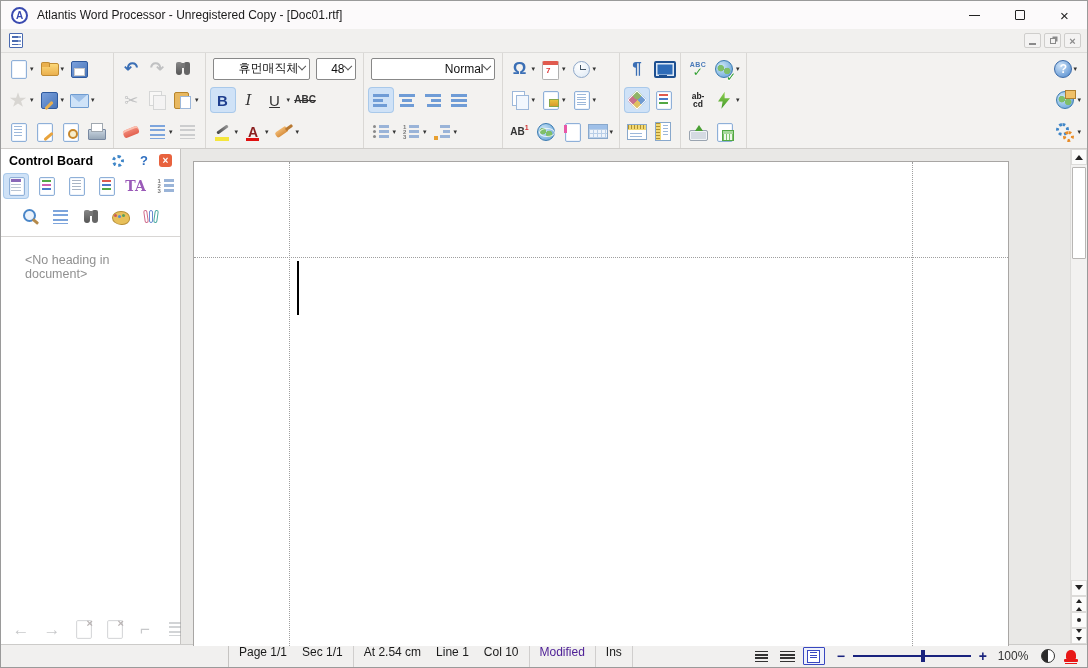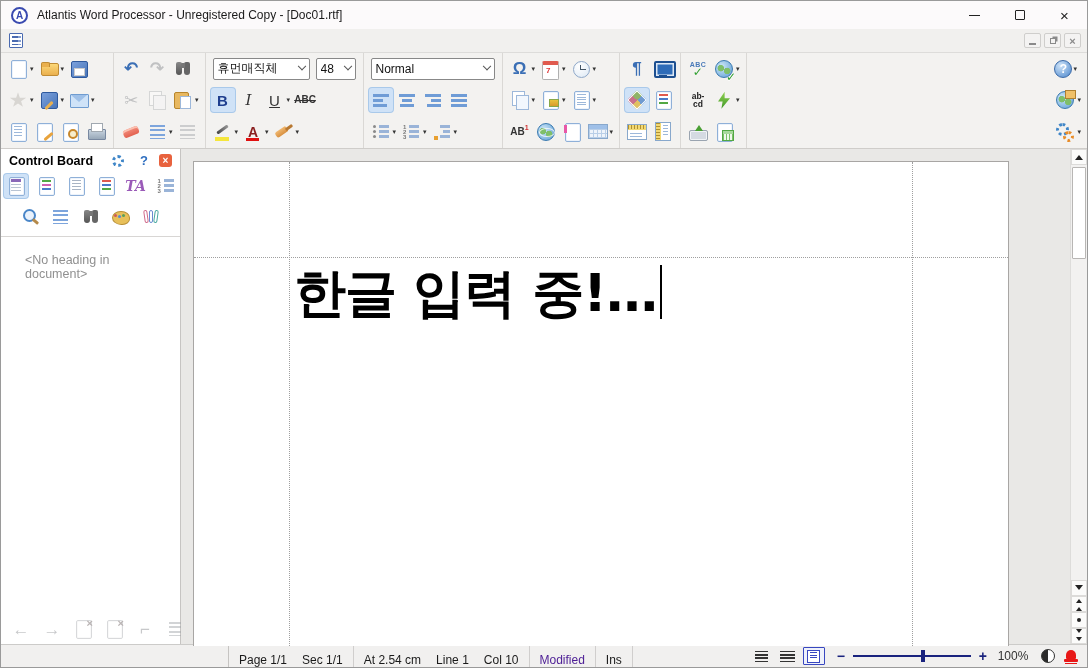--- a/index.html
+++ b/index.html
@@ -31,42 +31,42 @@
 
   
   .toolbar { height:96px; background:#f3f2f0; border-bottom:1px solid #cfcdca; display:flex; flex:0 0 auto; }
   .tb-group { border-right:1px solid #dad8d5; padding:0 3px; }
   .tb-group-right { margin-left:auto; border-right:none; }
   .tb-row { display:flex; align-items:center; height:31.5px; gap:2px; padding:0 2px; }
   .tb-btn { display:inline-flex; align-items:center; padding:1px; border-radius:3px; }
   .tb-btn.active { background:#cfe2f7; box-shadow:0 0 0 1px #a9c9ea; }
   .tb-btn.disabled { opacity:.45; filter:grayscale(.9); }
   .dd { font-size:7px; color:#333; margin-left:1px; }
-  .combo { height:22px; background:#fff; border:1px solid #888; border-radius:2px; display:inline-flex; align-items:center; padding:0 4px; margin:0 2px; }
+  .combo { height:22px; background:#fff; border:1px solid #888; border-radius:2px; display:inline-flex; align-items:center; padding:0 4px; margin:0 2px;text-align:right; }
   .combo-v { font-size:12px; color:#111; flex:1; white-space:nowrap; overflow:hidden; }
   .chev { width:6px; height:6px; border-right:1.4px solid #555; border-bottom:1.4px solid #555; transform:rotate(45deg) translate(-2px,-2px); flex:0 0 auto; }
 
   
   .ic { width:22px; height:22px; display:inline-flex; align-items:center; justify-content:center; position:relative; font-size:13px; color:#3a6db4; line-height:1; }
   .ic sup { font-size:7px; color:#d03030; margin-top:-8px; font-weight:bold; }
   .l2 { display:block; }
   .g-big { font-size:17px; font-weight:bold; color:#6a8ab8; }
   .g-blue { color:#3b6fb5; }
   .g-bold { font-weight:bold; font-size:15px; color:#1f3f8f; }
   .g-italic { font-style:italic; font-family:"DejaVu Serif",serif; font-size:15px; color:#333; }
   .g-underline { text-decoration:underline; font-size:15px; color:#333; }
   .g-strike { text-decoration:line-through; font-size:10px; color:#333; font-weight:bold; }
   .g-fontcolor { font-weight:bold; color:#8a2020; font-size:14px; }
   .g-fontcolor::after { content:""; position:absolute; bottom:2px; left:4px; width:13px; height:3px; background:#e01010; }
   .g-ab { font-size:10px; font-weight:bold; color:#333; }
   .g-abc { flex-direction:column; font-size:7px; font-weight:bold; color:#4a7ab8; letter-spacing:.4px; }
   .g-check::after { content:"✓"; font-size:12px; line-height:9px; color:#2f9f2f; font-weight:bold; }
   .g-abcd { flex-direction:column; font-size:8.5px; line-height:8px; color:#222; font-weight:bold; }
   .g-help { width:18px; height:18px; border-radius:50%; background:radial-gradient(circle at 35% 30%,#cfe4f8,#4a86cc); border:1px solid #3a6aa8; color:#fff; font-weight:bold; font-size:12px; }
-  .g-ta { font-family:"DejaVu Serif",serif; font-weight:bold; font-style:italic; color:#9a5ab8; font-size:14px; }
+  .g-ta { font-family:"DejaVu Serif",serif; font-weight:bold; color:#9a5ab8; font-size:14px; }
   .g-q { color:#2f6fc0; font-weight:bold; font-size:13px; }
   .g-x { width:13px; height:13px; background:#e8623e; color:#fff; border-radius:3px; font-size:10px; font-weight:bold; }
 
   
   .k-doc::before { content:""; width:14px; height:17px; background:#fff; border:1px solid #8fb0d8; border-radius:2px; position:absolute; left:4px; top:2px; box-shadow:inset 0 0 0 1px #edf3fb; }
   .k-doc-lines2::after { content:""; position:absolute; width:8px; height:10px; left:7px; top:5px; background:repeating-linear-gradient(#9db8da 0 1px,transparent 1px 3px); }
   .k-doc-wrench::after { content:""; width:11px; height:3px; background:#e8a33c; border-radius:2px; position:absolute; right:1px; bottom:5px; transform:rotate(-40deg); }
   .k-doc-mag::after { content:""; width:6px; height:6px; border:2px solid #c8882c; border-radius:50%; position:absolute; right:3px; bottom:4px; background:#f8eecc; }
   .k-doc-img::after { content:""; width:8px; height:6px; background:linear-gradient(#e8c23c,#d89a2c); border:1px solid #88a848; position:absolute; right:2px; bottom:4px; }
   .k-doc-cols::after { content:""; width:9px; height:11px; position:absolute; left:7px; top:5px; background:repeating-linear-gradient(#9db8da 0 1px,transparent 1px 2.5px); }
@@ -168,21 +168,21 @@
   .sb-cluster { position:absolute; bottom:0; left:0; right:0; }
   .t-up { width:0; height:0; border:4px solid transparent; border-bottom:5px solid #222; margin-bottom:3px; }
   .t-dn { width:0; height:0; border:4px solid transparent; border-top:5px solid #222; margin-top:3px; }
   .t-up2 { width:0; height:0; border:3.5px solid transparent; border-bottom:4px solid #222; margin-bottom:1px; }
   .t-dn2 { width:0; height:0; border:3.5px solid transparent; border-top:4px solid #222; margin-top:1px; }
   .t-dot { width:4px; height:4px; border-radius:50%; background:#222; }
 
   
   .statusbar { height:23px; background:#f1f0ef; border-top:1px solid #cccbc9; display:flex; align-items:stretch; font-size:12px; color:#1a1a1a; flex:0 0 auto; }
   .sb-left { width:228px; border-right:1px solid #c6c4c2; background:#f1f0ef; flex:0 0 auto; }
-  .seg { display:flex; align-items:flex-end; gap:15px; padding:0 10px; border-right:1px solid #d0cecd; white-space:nowrap; }
+  .seg { display:flex; align-items:flex-start; gap:15px; padding:0 10px; border-right:1px solid #d0cecd; white-space:nowrap; }
   .seg-modified { color:#4c1d95; }
   .sb-spacer { flex:1; }
   .vt { width:22px; height:18px; display:flex; align-items:center; justify-content:center; margin:0 2px; align-self:center; }
   .vt-lines1 { width:13px; height:11px; background:repeating-linear-gradient(#333 0 1.4px,transparent 1.4px 3.2px); }
   .vt-lines2 { width:15px; height:11px; background:repeating-linear-gradient(#333 0 1.4px,transparent 1.4px 3.2px); }
   .vt-sel { border:1px solid #3847c0; background:#eef1fb; border-radius:1px; }
   .vt-page { width:13px; height:13px; border:1.6px solid #3847c0; background:#fff; display:flex; align-items:center; justify-content:center; }
   .vt-page i { width:7px; height:8px; background:repeating-linear-gradient(#3847c0 0 1.2px,transparent 1.2px 2.6px); display:block; }
   .zoomctl { display:flex; align-items:center; gap:8px; margin:0 10px; color:#1a237e; font-weight:bold; font-size:14px; }
   .ztrack { width:118px; height:2px; background:#1a237e; position:relative; }
@@ -589,21 +589,21 @@
             <span class="ic k-bars"></span>
           </span>
         </div>
     </div>
 
     <div class="docarea">
       <div class="page">
         <div class="guide-v1"></div>
         <div class="guide-v2"></div>
         <div class="guide-h1"></div>
-        <div class="doc-text"><span>한글 입력 중!…</span><span class="caret"></span></div>
+        <div class="doc-text"><span class="caret"></span></div>
       </div>
       <div class="vscroll">
         <div class="sb-btn sb-top">
             <i class="t-up"></i>
           </div>
         <div class="sb-thumb"></div>
         <div class="sb-cluster">
           <div class="sb-btn">
               <i class="t-dn"></i>
             </div>

